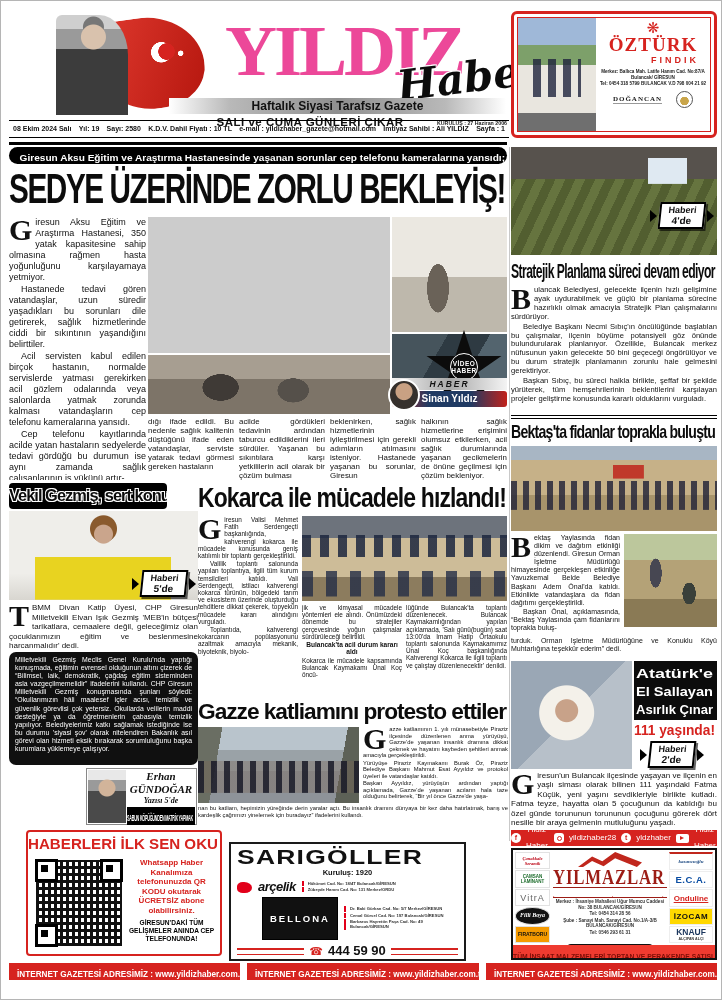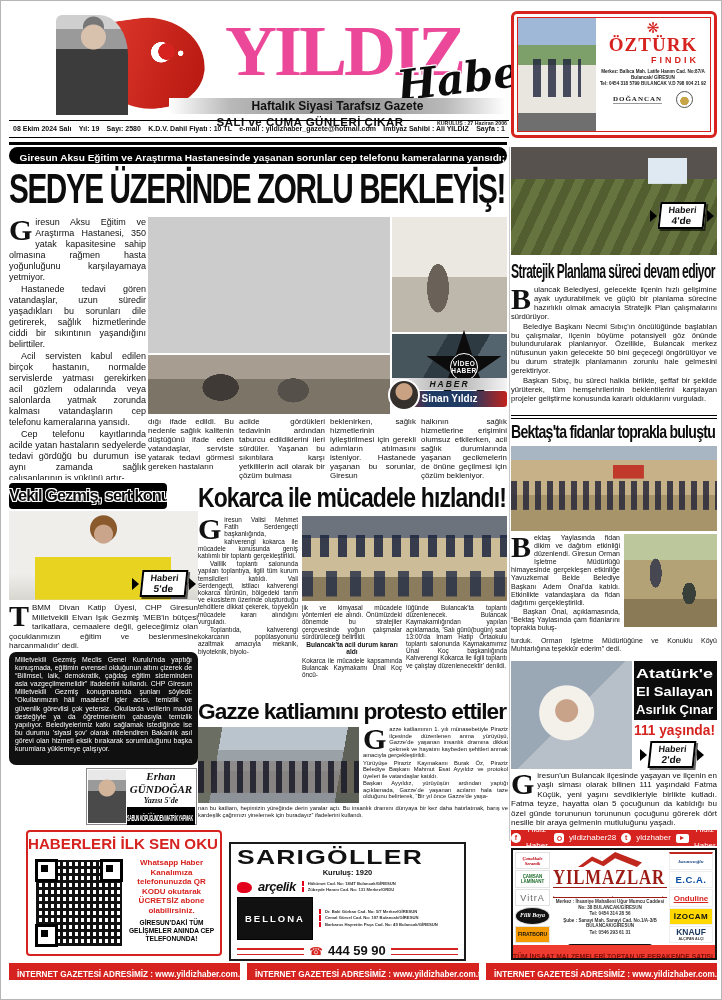--- a/index.html
+++ b/index.html
@@ -154,21 +154,21 @@
   .gazze-bottom{left:197px;top:804px;width:310px;height:19px;font:400 5.8px/6.6px "Liberation Sans",sans-serif;overflow:hidden;}
 
   
   .sari{left:228px;top:841px;width:237px;height:119px;border:2px solid #1a1a1a;background:#fff;padding:2px 6px;overflow:hidden;}
   .sari-name{text-align:left;height:22px;overflow:hidden;}
   .sari-name .fitx{font:900 21px/22px "Liberation Sans",sans-serif;letter-spacing:1px;}
   .sari-found{text-align:center;font:700 7.5px/9px "Liberation Sans",sans-serif;}
   .sari-row{display:flex;align-items:center;gap:6px;margin-top:3px;}
   .arc-blob{width:15px;height:11px;background:#e2001a;border-radius:45% 60% 55% 45%;}
   .arc-text{font:italic 800 13px/14px "Liberation Sans",sans-serif;letter-spacing:-.5px;}
-  .bellona{background:#111;color:#fff;border:1px solid #000;padding:15px 7px;font:800 9.5px/11px "Liberation Sans",sans-serif;letter-spacing:2px;}
+  .bellona{background:#111;color:#fff;border:1px solid #000;padding:15px 7px;font:800 9.5px/11px "Liberation Sans",sans-serif;letter-spacing:2px;margin-left:25px;}
   .sari-addrs{flex:1;font:700 4.2px/5.4px "Liberation Sans",sans-serif;color:#333;}
   .sari-addrs div{padding-left:4px;border-left:2px solid #e2001a;margin-bottom:1px;}
   .sari-phone{display:flex;align-items:center;gap:5px;margin-top:4px;}
   .pline{flex:1;height:4px;border-top:2px solid #d6231f;border-bottom:1px solid #d6231f;}
   .sari-phone .num{font:800 13px/14px "Liberation Sans",sans-serif;}
   .sari-phone .ph{color:#d6231f;font-size:11px;}
   .sari-web{display:flex;align-items:center;justify-content:center;gap:5px;margin-top:3px;}
   .sari-tag{width:15px;height:10px;background:#e2001a;border-radius:2px;}
   .sari-web span{font:700 6.8px/9px "Liberation Sans",sans-serif;}
   .sari-sep{width:1.5px;height:9px;background:#d6231f;}

